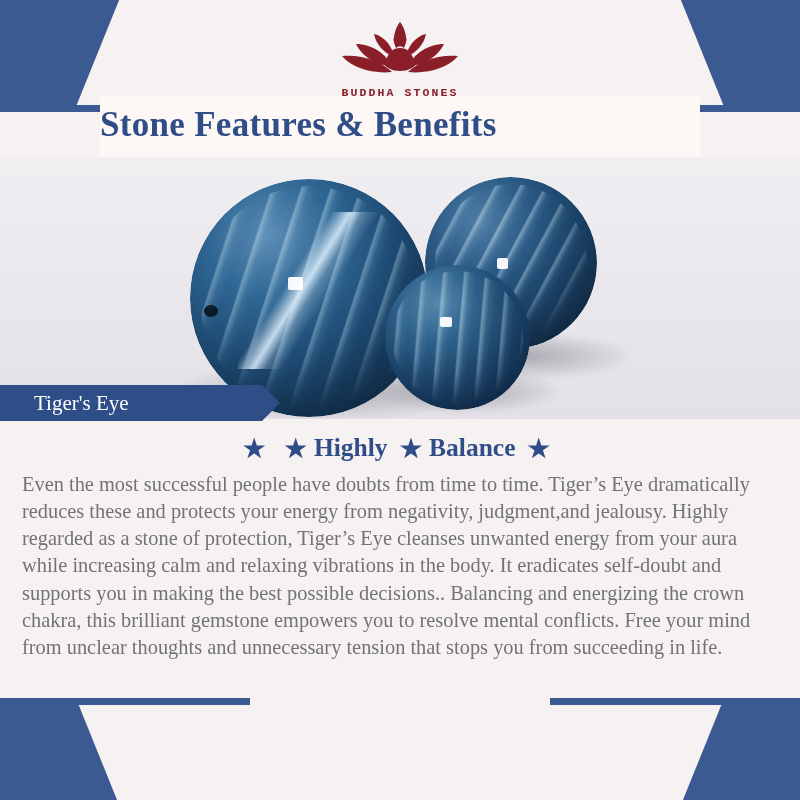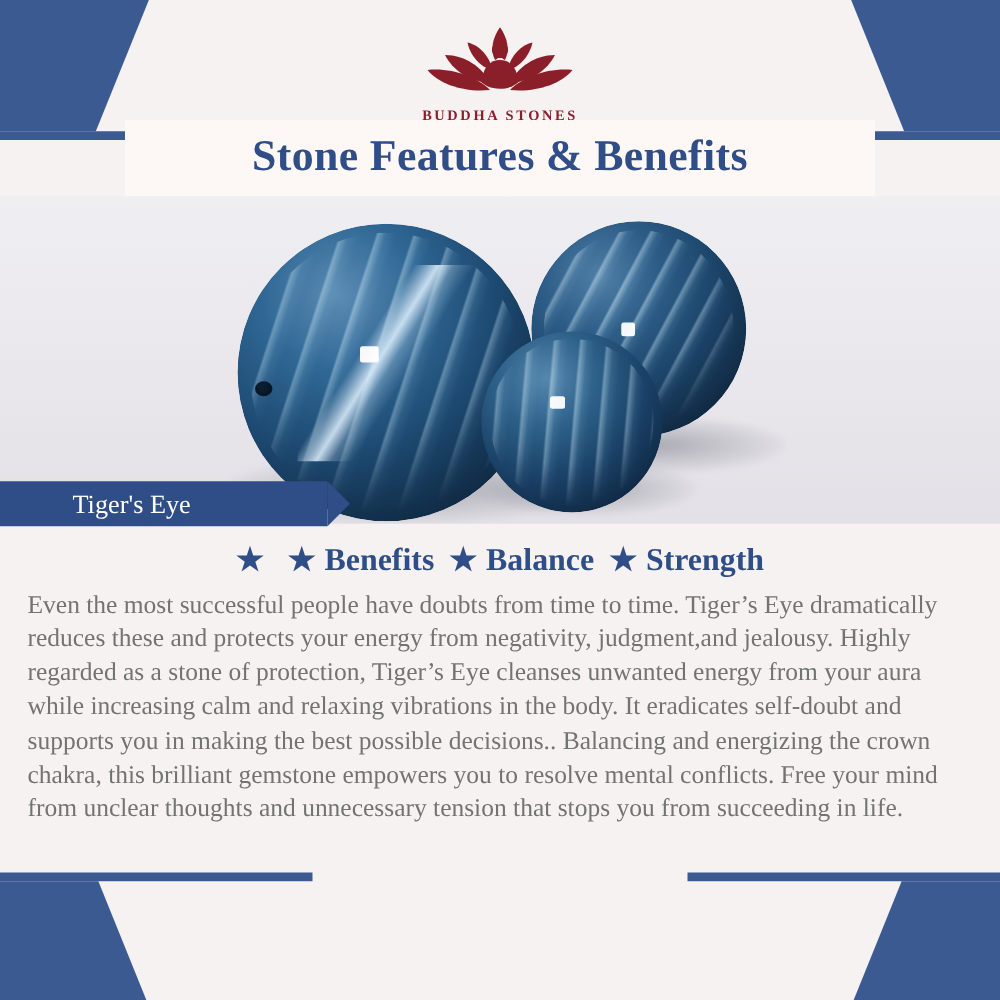--- a/index.html
+++ b/index.html
@@ -100,30 +100,29 @@
     display: block;
     margin: 0 auto;
   }
   .brand-name {
     display: block;
     margin-top: 2px;
     font-size: 11.5px;
     letter-spacing: 2.1px;
     color: #8a1f2a;
     font-weight: 700;
-    font-family: Liberation Serif, serif;
+    font-family: Liberation Mono, monospace;
   }
 
   
   .title-bar {
     position: relative;
     z-index: 3;
     margin: 0 100px;
     background: #fdf8f6;
-    text-align: center;
     padding: 9px 0 12px;
   }
   .title-text {
     font-family: "Liberation Serif", serif;
     font-weight: 700;
     font-size: 35px;
     color: #2f4d86;
     letter-spacing: 0.3px;
   }
 
@@ -170,21 +169,21 @@
   
   .ribbon {
     position: relative;
     z-index: 4;
     margin-top: -34px;
     height: 36px;
     width: 262px;
     background: #2f4d86;
     display: flex;
     align-items: center;
-    padding-left: 58px;
+    padding-left: 34px;
     box-sizing: border-box;
   }
   .ribbon:after {
     content: "";
     position: absolute;
     right: -18px; top: 0;
     width: 0; height: 0;
     border-top: 18px solid transparent;
     border-bottom: 18px solid transparent;
     border-left: 18px solid #2f4d86;
@@ -326,27 +325,26 @@
   <div class="ribbon">
     <span class="ribbon-text">Tiger's Eye</span>
   </div>
 
   <div class="benefits">
     <div class="benefit">
       <span class="star">★</span>
     </div>
     <div class="benefit">
       <span class="star">★</span>
-      <span>Benefits</span>
+      <span>Highly</span>
     </div>
     <div class="benefit">
       <span class="star">★</span>
       <span>Balance</span>
     </div>
     <div class="benefit">
       <span class="star">★</span>
-      <span>Strength</span>
     </div>
   </div>
 
   <div class="body-copy">Even the most successful people have doubts from time to time. Tiger’s Eye dramatically reduces these and protects your energy from negativity, judgment,and jealousy. Highly regarded as a stone of protection, Tiger’s Eye cleanses unwanted energy from your aura while increasing calm and relaxing vibrations in the body. It eradicates self-doubt and supports you in making the best possible decisions.. Balancing and energizing the crown chakra, this brilliant gemstone empowers you to resolve mental conflicts. Free your mind from unclear thoughts and unnecessary tension that stops you from succeeding in life.</div>
 
 </div>
 
 </body></html>

